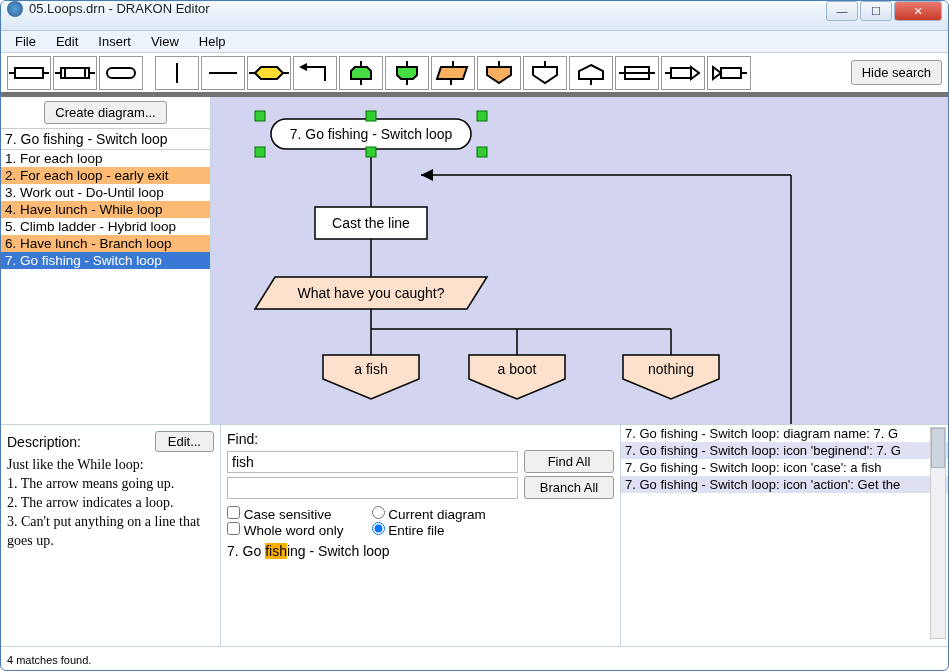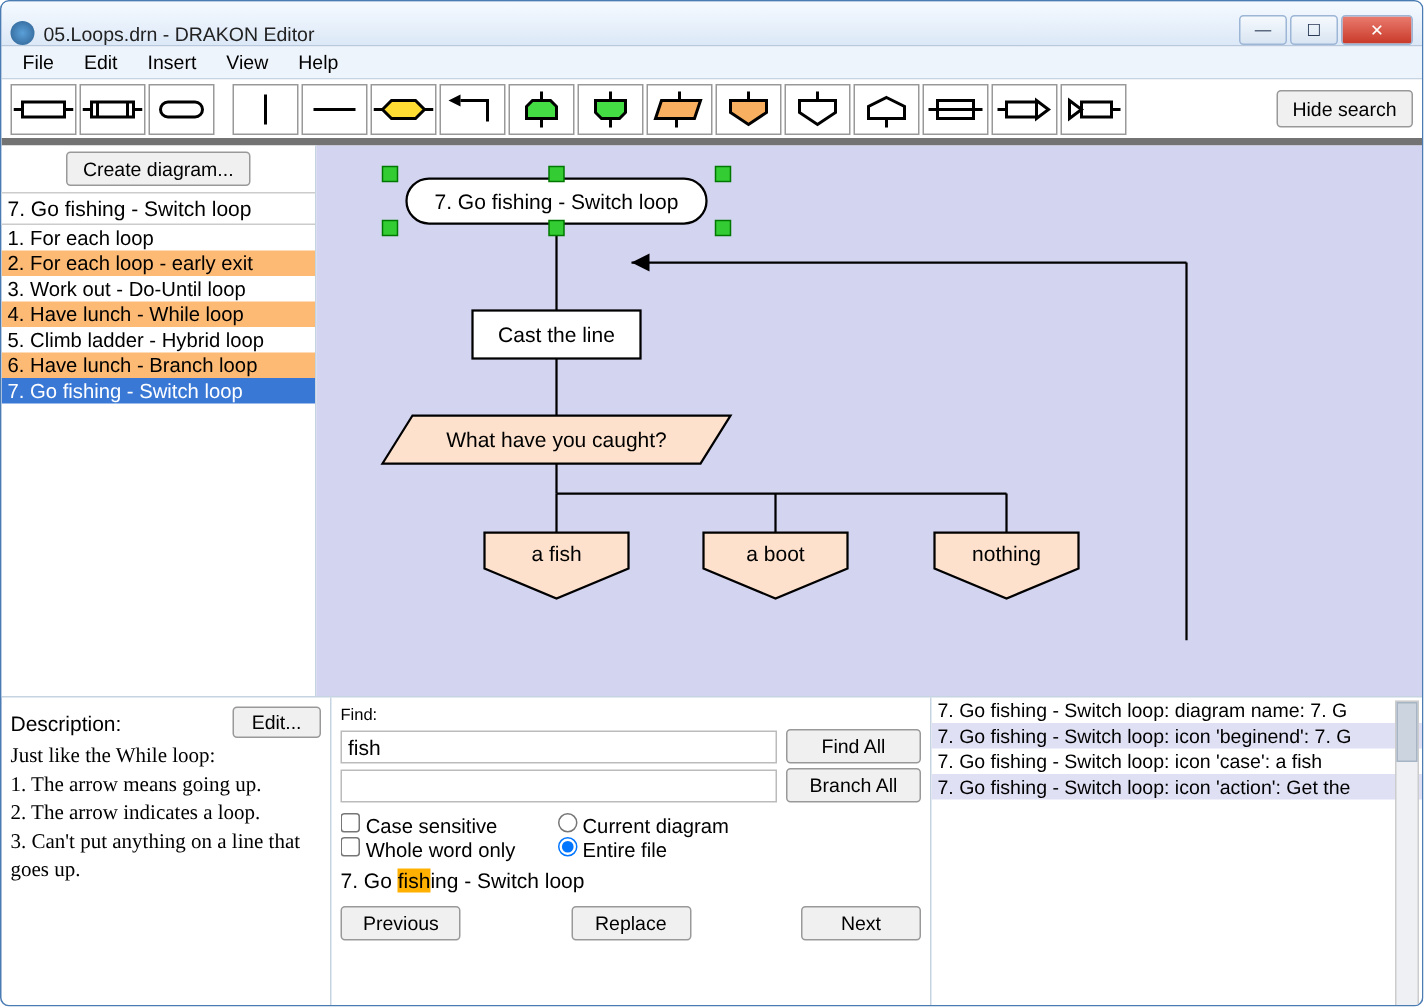--- a/index.html
+++ b/index.html
@@ -1,47 +1,47 @@
 <!DOCTYPE html>
 <html><head>
 <meta charset="utf-8">
 <style>
 * { box-sizing: border-box; margin: 0; padding: 0; font-family: "Segoe UI", Tahoma, sans-serif; }
 body { background: #fff; }
 .window { width: 949px; height: 671px; border: 1px solid #4a7bb3; border-radius: 6px; overflow: hidden; background: #fff; position: relative; }
-.titlebar { height: 30px; background: linear-gradient(#f5faff,#dce8f7); border-bottom: 1px solid #b8c8dc; display: flex; align-items: flex-end; padding: 0 6px; }
+.titlebar { height: 30px; background: linear-gradient(#f5faff,#dce8f7); border-bottom: 1px solid #b8c8dc; display: flex; align-items: flex-start; padding: 0 6px; }
 .titlebar .appicon { width:16px; height:16px; background: radial-gradient(#5aa0d8,#2c5e8f); border-radius:50%; margin-right:6px; }
 .titlebar .title { font-size: 13px; color:#222; flex:1; }
 .winbtns { display:flex; gap:2px; margin-left:auto;}
 .winbtn { width:32px; height:20px; border:1px solid #9db6d6; border-radius:3px; background:linear-gradient(#f5f9fd,#d9e5f2); display:flex; align-items:center; justify-content:center; font-size:11px; color:#2a3a55;}
 .winbtn.close{ background:linear-gradient(#e97b6e,#c93a2a); color:#fff; width:48px;}
 .menubar { height:22px; background:#eef4fb; border-bottom:1px solid #c6d4e2; display:flex; align-items:center; padding:0 4px; font-size:13px;}
 .menubar span{ padding:2px 10px; cursor:default;}
 .toolbar{ height:44px; background:#fff; border-bottom:5px solid #737373; display:flex; align-items:center; padding:4px 6px; gap:2px;}
 .tbtn{ width:44px; height:34px; border:1px solid #999; background:#fff; display:flex; align-items:center; justify-content:center;}
 .tbtn svg{ width:40px; height:28px;}
 .tsep{ width:8px;}
 .hidesearch{ margin-left:auto; border:1px solid #999; background:#f0f0f0; padding:4px 10px; font-size:13px; border-radius:3px;}
-.body{ display:flex; height:367px;}
+.body{ display:flex; height:327px;}
 .sidebar{ width:210px; border-right:1px solid #c6d4e2; display:flex; flex-direction:column; background:#fff;}
 .createbtn{ margin:4px auto; border:1px solid #999; background:#f0f0f0; padding:3px 10px; font-size:13px; border-radius:3px;}
 .listhdr{ font-size:14px; padding:2px 4px; background:#fff; border-top:1px solid #ccc; border-bottom:1px solid #ccc;}
 .list{ flex:1; overflow:auto; font-size:13.5px;}
 .list div{ padding:1px 4px; cursor:default; border-bottom:0px;}
 .list .alt{ background:#fdba74;}
 .list .sel{ background:#3a78d6; color:#fff;}
 .canvas{ flex:1; background:#d3d4f0; position:relative; overflow:hidden;}
 .canvas svg{ position:absolute; top:0; left:0;}
 .lower{ display:flex; height:222px; border-top:1px solid #c6d4e2;}
 .descpanel{ width:220px; border-right:1px solid #c6d4e2; padding:6px; font-size:14px; display:flex; flex-direction:column;}
 .descpanel .hdr{ display:flex; align-items:center; margin-bottom:4px;}
 .descpanel .hdr button{ margin-left:auto; border:1px solid #999; background:#f0f0f0; padding:2px 12px; font-size:13px; border-radius:3px;}
 .descpanel .txt{ flex:1; font-size:14px; line-height:1.35; white-space:pre-wrap; font-family: "Comic Sans MS", cursive;}
 .searchpanel{ width:400px; border-right:1px solid #c6d4e2; padding:6px; font-size:13.5px; display:flex; flex-direction:column; gap:3px;}
-.searchpanel label{ font-size:11px;}
+.searchpanel label{ font-size:14px;}
 .searchpanel .row{ display:flex; gap:6px; align-items:center;}
 .searchpanel input[type=text]{ flex:1; border:1px solid #bbb; padding:2px 4px; font-size:14px;}
 .searchpanel button{ border:1px solid #999; background:#f0f0f0; padding:3px 14px; font-size:13px; border-radius:3px; width:90px;}
 .searchpanel .opts{ display:flex; gap:28px; margin-top:4px;}
 .searchpanel .cur{ font-size:14px; padding:2px 0;}
 .searchpanel .cur .hl{ background:#ffb000;}
 .searchpanel .navrow{ display:flex; justify-content:space-between; margin-top:4px;}
 .searchpanel .navrow button{ width:80px;}
 .resultspanel{ flex:1; font-size:13px; overflow:hidden; position:relative;}
 .resultspanel .r{ padding:1px 4px; white-space:nowrap;}
@@ -264,25 +264,20 @@
         <div>
           <div><input type="checkbox" style=""> <span>Case sensitive</span></div>
           <div><input type="checkbox" style=""> <span>Whole word only</span></div>
         </div>
         <div>
           <div><input type="radio" name="scope" style=""> <span>Current diagram</span></div>
           <div><input type="radio" name="scope" checked="" style=""> <span>Entire file</span></div>
         </div>
       </div>
       <div class="cur"><span>7. Go </span><span class="hl">fish</span><span>ing - Switch loop</span></div>
-      <div class="navrow">
-        <button>Previous</button>
-        <button>Replace</button>
-        <button>Next</button>
-      </div>
     </div>
 
     <div class="resultspanel">
       <div class="r">7. Go fishing - Switch loop: diagram name: 7. G</div>
       <div class="r alt">7. Go fishing - Switch loop: icon 'beginend': 7. G</div>
       <div class="r">7. Go fishing - Switch loop: icon 'case': a fish</div>
       <div class="r alt">7. Go fishing - Switch loop: icon 'action': Get the</div>
       <div class="scroll">
           <div class="thumb"></div>
         </div>

